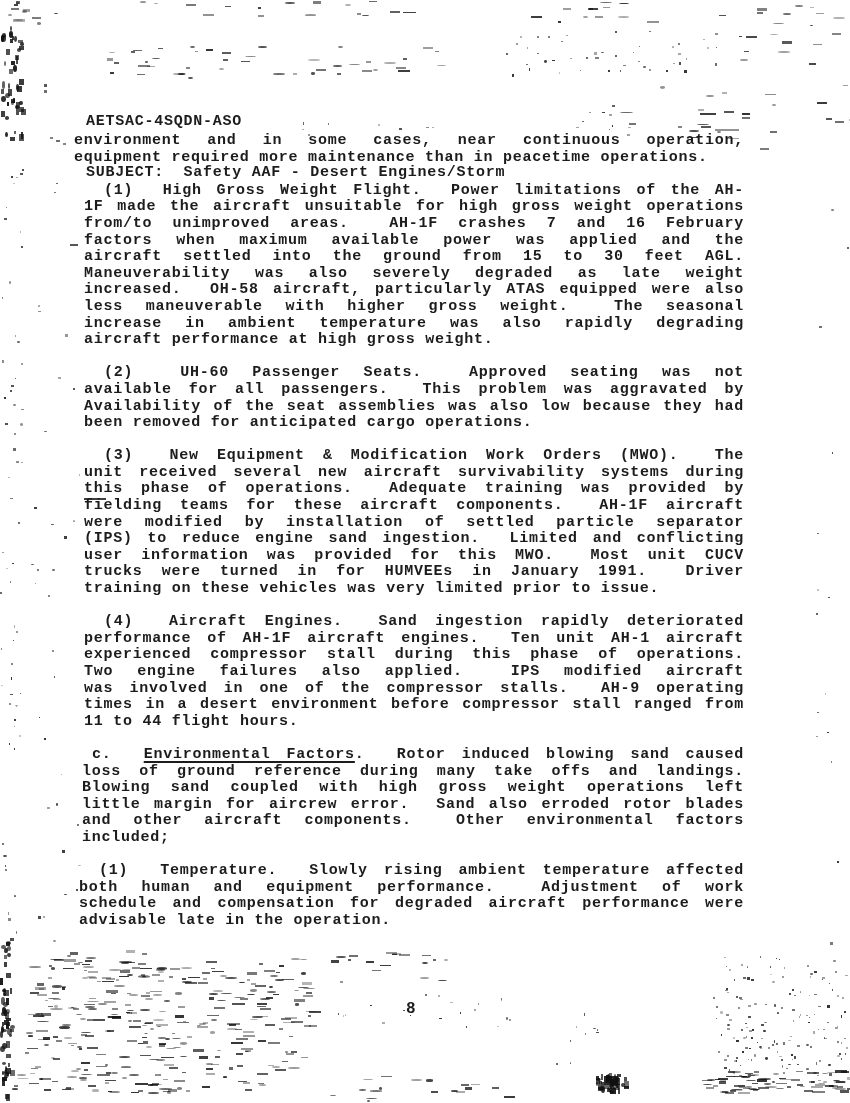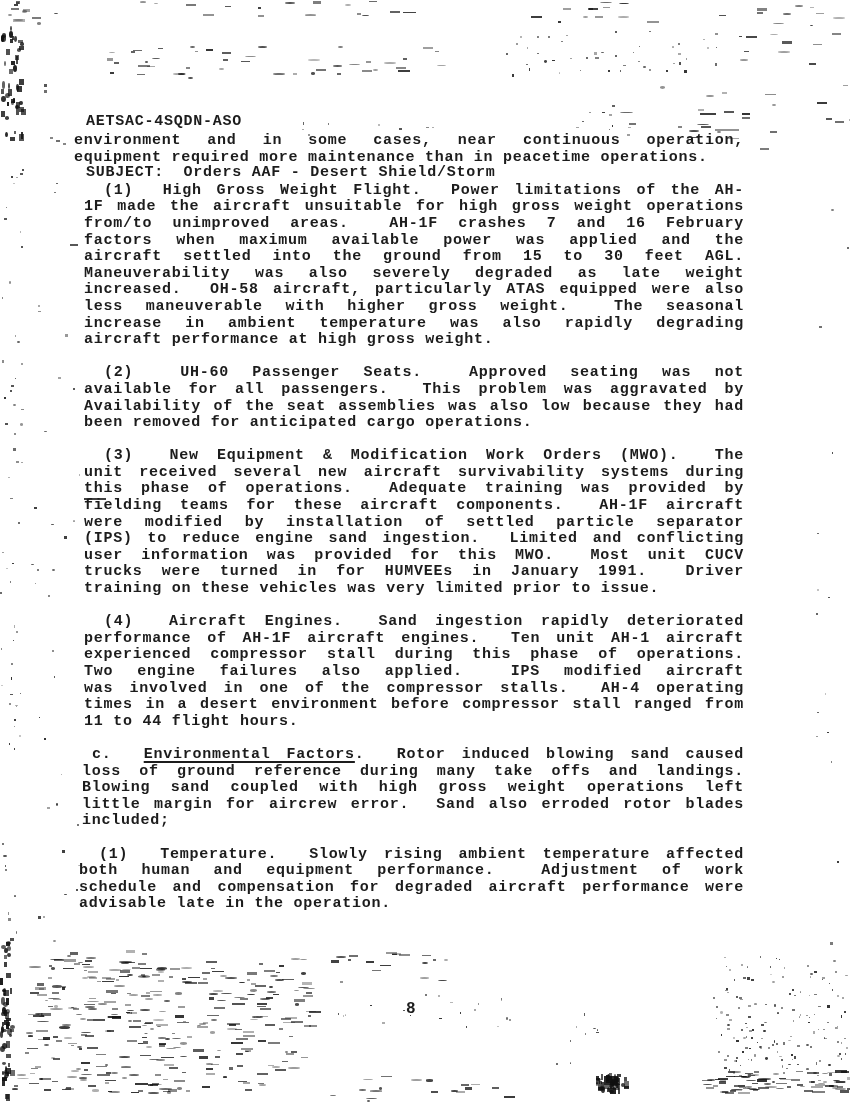--- a/index.html
+++ b/index.html
@@ -1138,21 +1138,21 @@
       <div class="nz" style="left: 56px; top: 140px; width: 4px; height: 2px; opacity: 0.6;"></div>
       <div class="nz" style="left: 63px; top: 143px; width: 3px; height: 2px; opacity: 0.5;"></div>
       <div class="nz" style="left: 50px; top: 137px; width: 3px; height: 2px; opacity: 0.5;"></div>
       <div class="nz" style="left: 44px; top: 84px; width: 3px; height: 3px; opacity: 0.7;"></div>
       <div class="nz" style="left: 44px; top: 90px; width: 3px; height: 3px; opacity: 0.6;"></div>
       <div class="nz" style="left: 604px; top: 1076px; width: 14px; height: 9px; opacity: 0.9;"></div>
     </div>
 
   <div class="letterhead-block">
     <div class="hline">AETSAC-4SQDN-ASO</div>
-    <div class="hline">SUBJECT:  Orders AAF - Desert Shield/Storm</div>
+    <div class="hline">SUBJECT:  Safety AAF - Desert Engines/Storm</div>
   </div>
 
   <div class="body-block" id="body-block">
       <div class="para" style="margin-left: -10px;">
         <div class="line">environment and in some cases, near continuous operation,</div>
         <div class="line last">equipment required more maintenance than in peacetime operations.</div>
       </div>
       <div class="para">
         <div class="line" style="padding-left: 20px;">(1)  High Gross Weight Flight.  Power limitations of the AH-</div>
         <div class="line">1F made the aircraft unsuitable for high gross weight operations</div>
@@ -1180,29 +1180,30 @@
         <div class="line">(IPS) to reduce engine sand ingestion.  Limited and conflicting</div>
         <div class="line">user information was provided for this MWO.  Most unit CUCV</div>
         <div class="line">trucks were turned in for HUMVEEs in January 1991.  Driver</div>
         <div class="line last">training on these vehicles was very limited prior to issue.</div>
       </div>
       <div class="para">
         <div class="line" style="padding-left: 20px;">(4)  Aircraft Engines.  Sand ingestion rapidly deteriorated</div>
         <div class="line">performance of AH-1F aircraft engines.  Ten unit AH-1 aircraft</div>
         <div class="line">experienced compressor stall during this phase of operations.</div>
         <div class="line">Two engine failures also applied.  IPS modified aircraft</div>
-        <div class="line">was involved in one of the compressor stalls.  AH-4 operating</div>
+        <div class="line">was involved in one of the compressor stalls.  AH-9 operating</div>
         <div class="line">times in a desert environment before compressor stall ranged from</div>
         <div class="line last">11 to 44 flight hours.</div>
       </div>
       <div class="para" style="margin-left: -2px;">
         <div class="line" style="padding-left: 10px;">c.  <span class="ul">Environmental Factors</span>.  Rotor induced blowing sand caused</div>
         <div class="line">loss of ground reference during many take offs and landings.</div>
         <div class="line">Blowing sand coupled with high gross weight operations left</div>
         <div class="line">little margin for aircrew error.  Sand also erroded rotor blades</div>
+        <div class="line">and other aircraft components.  Other environmental factors</div>
         <div class="line last">included;</div>
       </div>
       <div class="para" style="margin-left: -5px;">
         <div class="line" style="padding-left: 20px;">(1)  Temperature.  Slowly rising ambient temperature affected</div>
         <div class="line">both human and equipment performance.  Adjustment of work</div>
         <div class="line">schedule and compensation for degraded aircraft performance were</div>
         <div class="line last">advisable late in the operation.</div>
       </div>
     </div>
 

